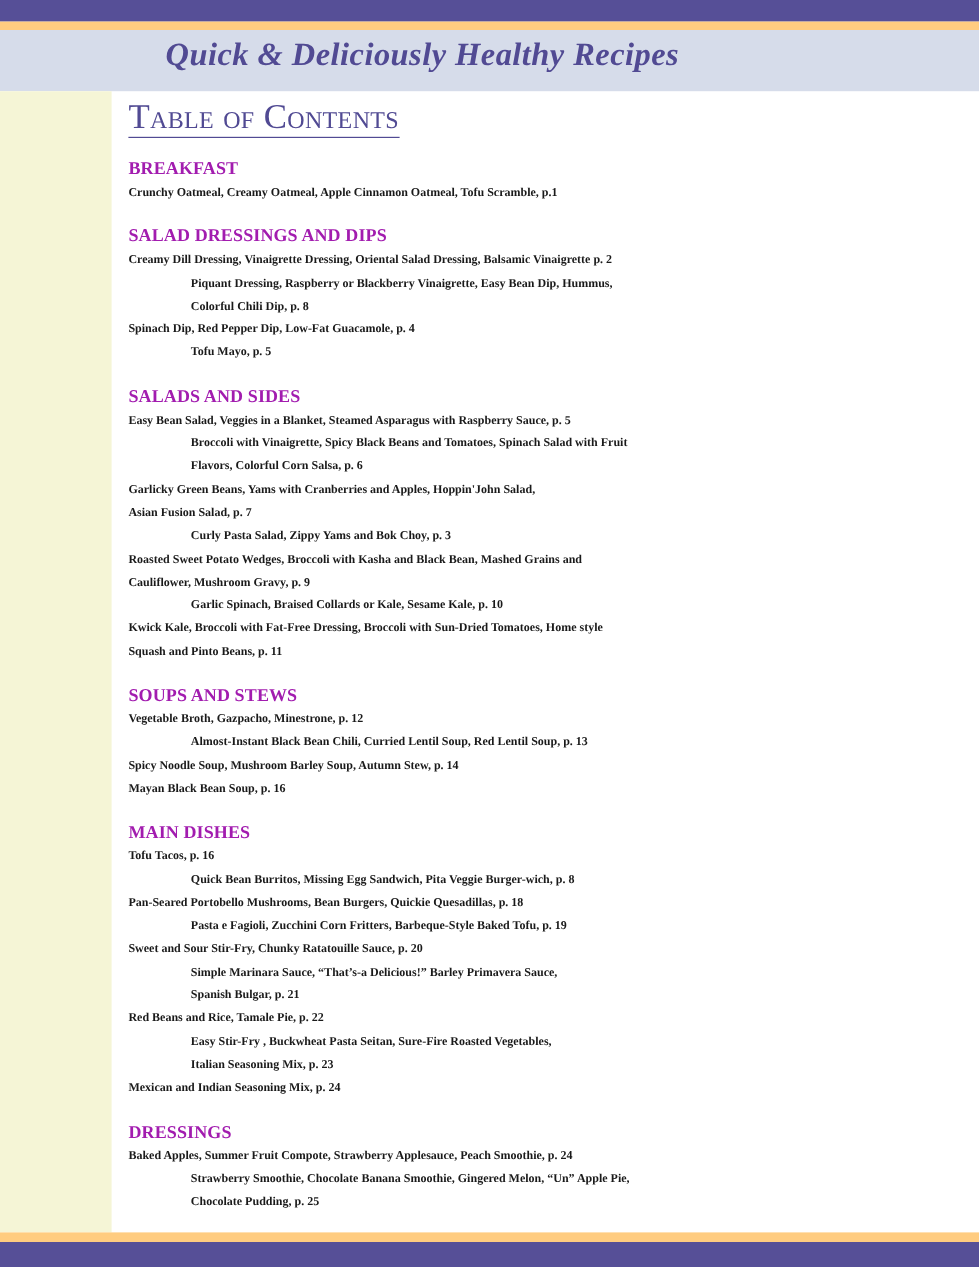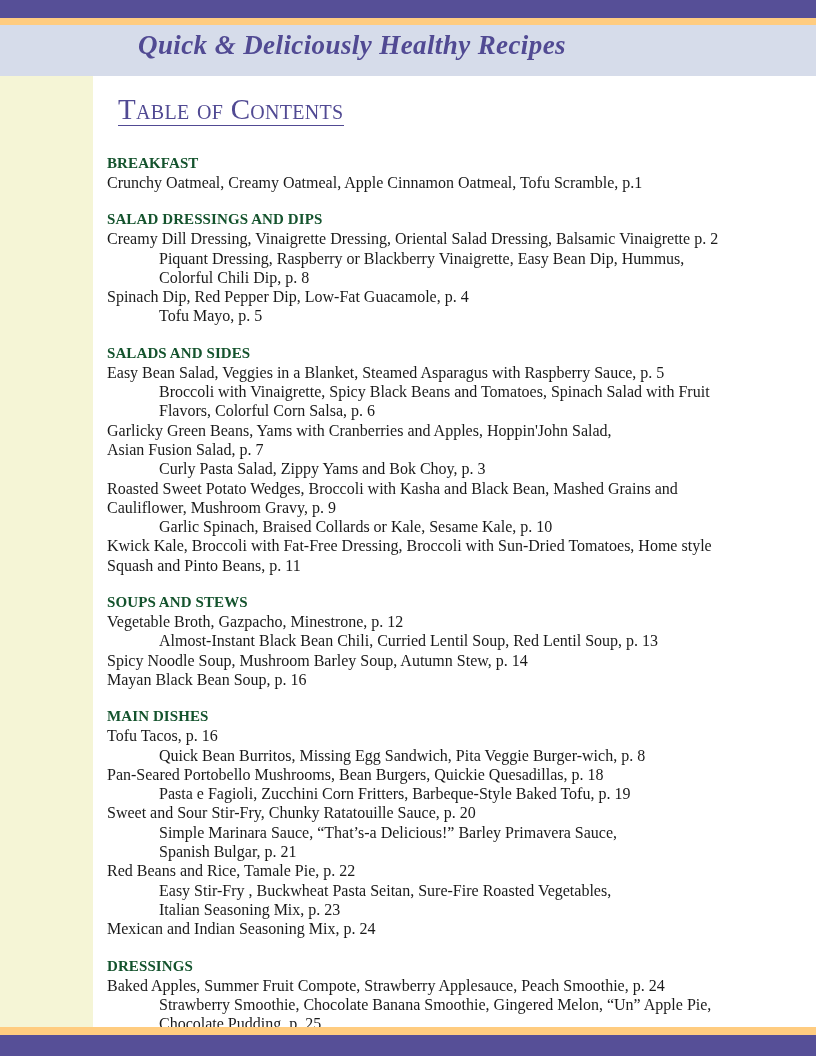--- a/index.html
+++ b/index.html
@@ -86,50 +86,51 @@
   }
 
   .toc-heading {
     font-family: "Liberation Serif", "DejaVu Serif", serif;
     font-variant: small-caps;
     font-weight: normal;
     font-size: 29px;
     color: #514a93;
     letter-spacing: 0.3px;
     line-height: 1.0;
-    margin: 11px;
+    margin: 0;
     display: inline-block;
     border-bottom: 1.5px solid #514a93;
     padding-bottom: 1px;
     white-space: nowrap;
   }
 
   .section {
     margin-top: 18px;
   }
   .section:first-of-type {
     margin-top: 17px;
   }
 
   .section-title {
     font-family: "Liberation Serif", "DejaVu Serif", serif;
     font-weight: bold;
     font-size: 15px;
-    color: #14532d;
+    color: #a21caf;
     line-height: 19px;
     letter-spacing: 0.1px;
     white-space: nowrap;
   }
 
   .entry {
     font-family: "Liberation Serif", "DejaVu Serif", serif;
-    font-size: 16px;
+    font-size: 10px;
     color: #1a1a1a;
     line-height: 19.3px;
     white-space: nowrap;
+    font-weight: bold;
   }
   .entry.indent {
     padding-left: 52px;
   }
 </style>
 </head>
 <body>
 
 <div class="page">
 

